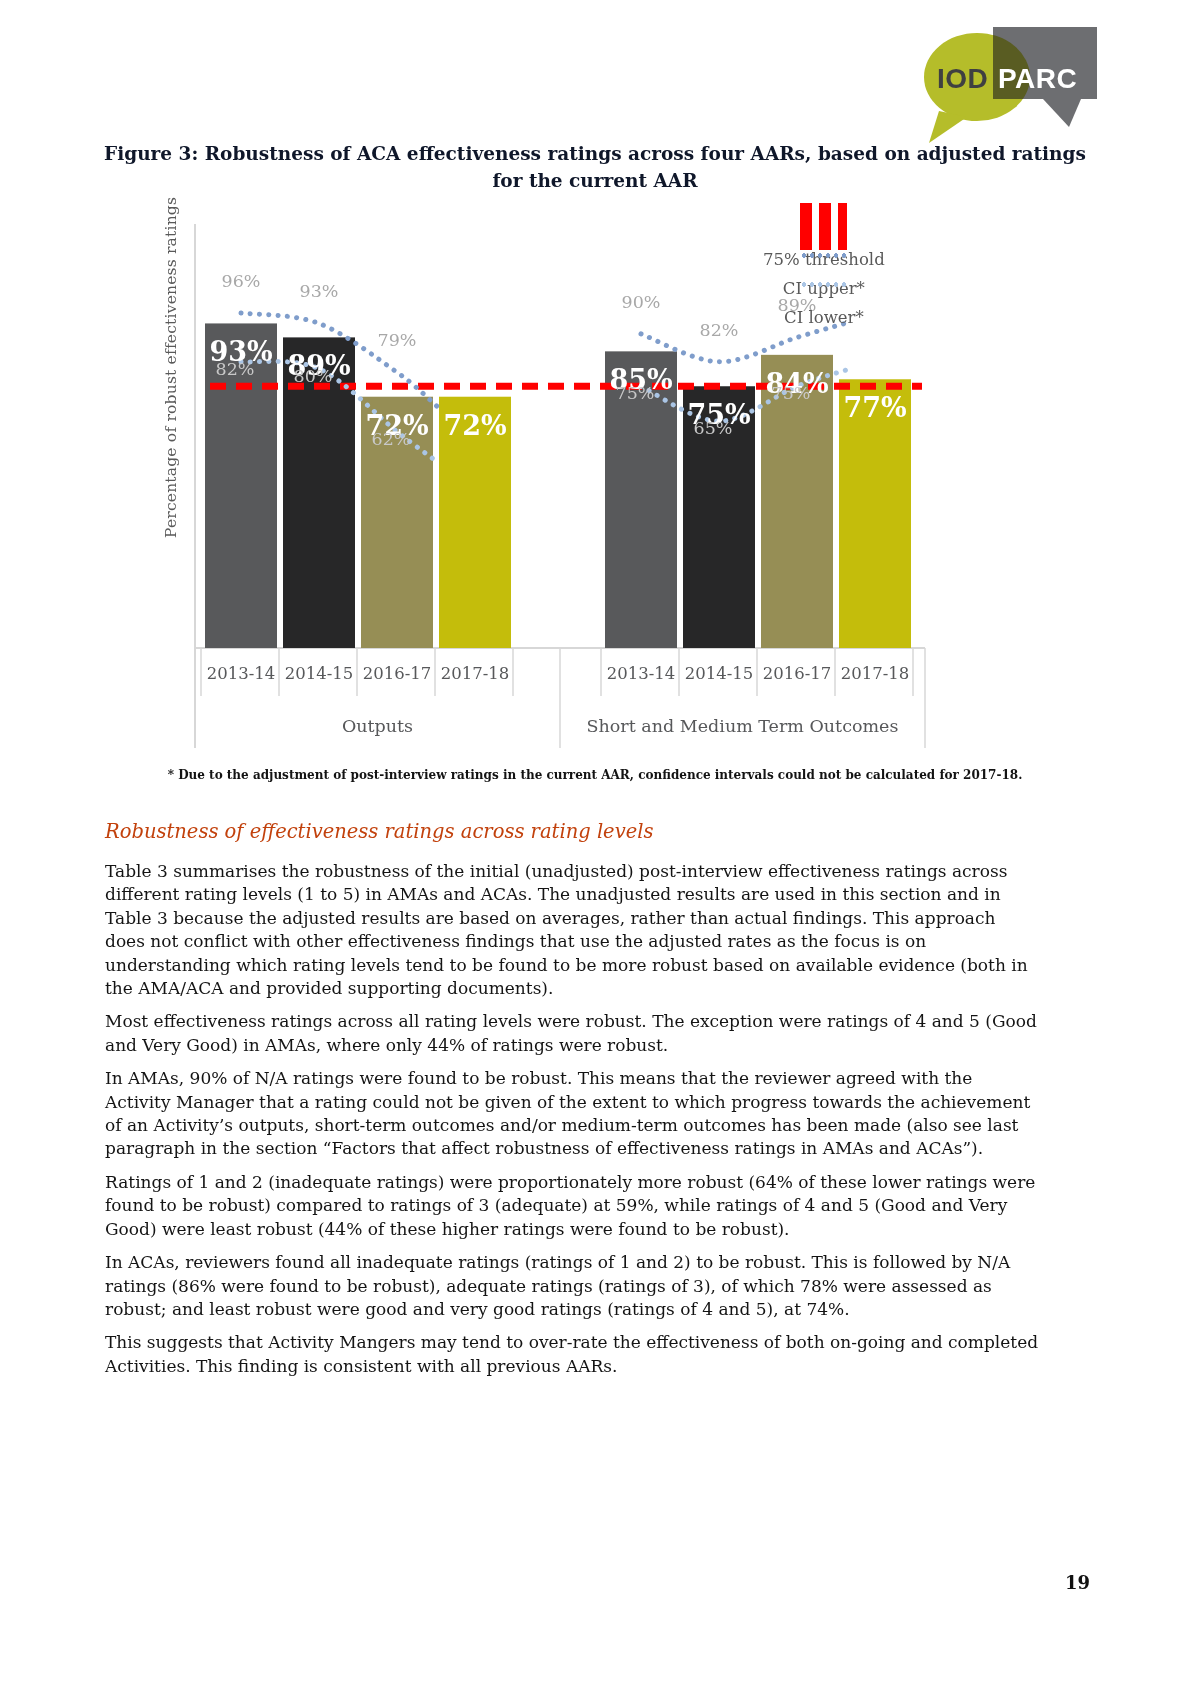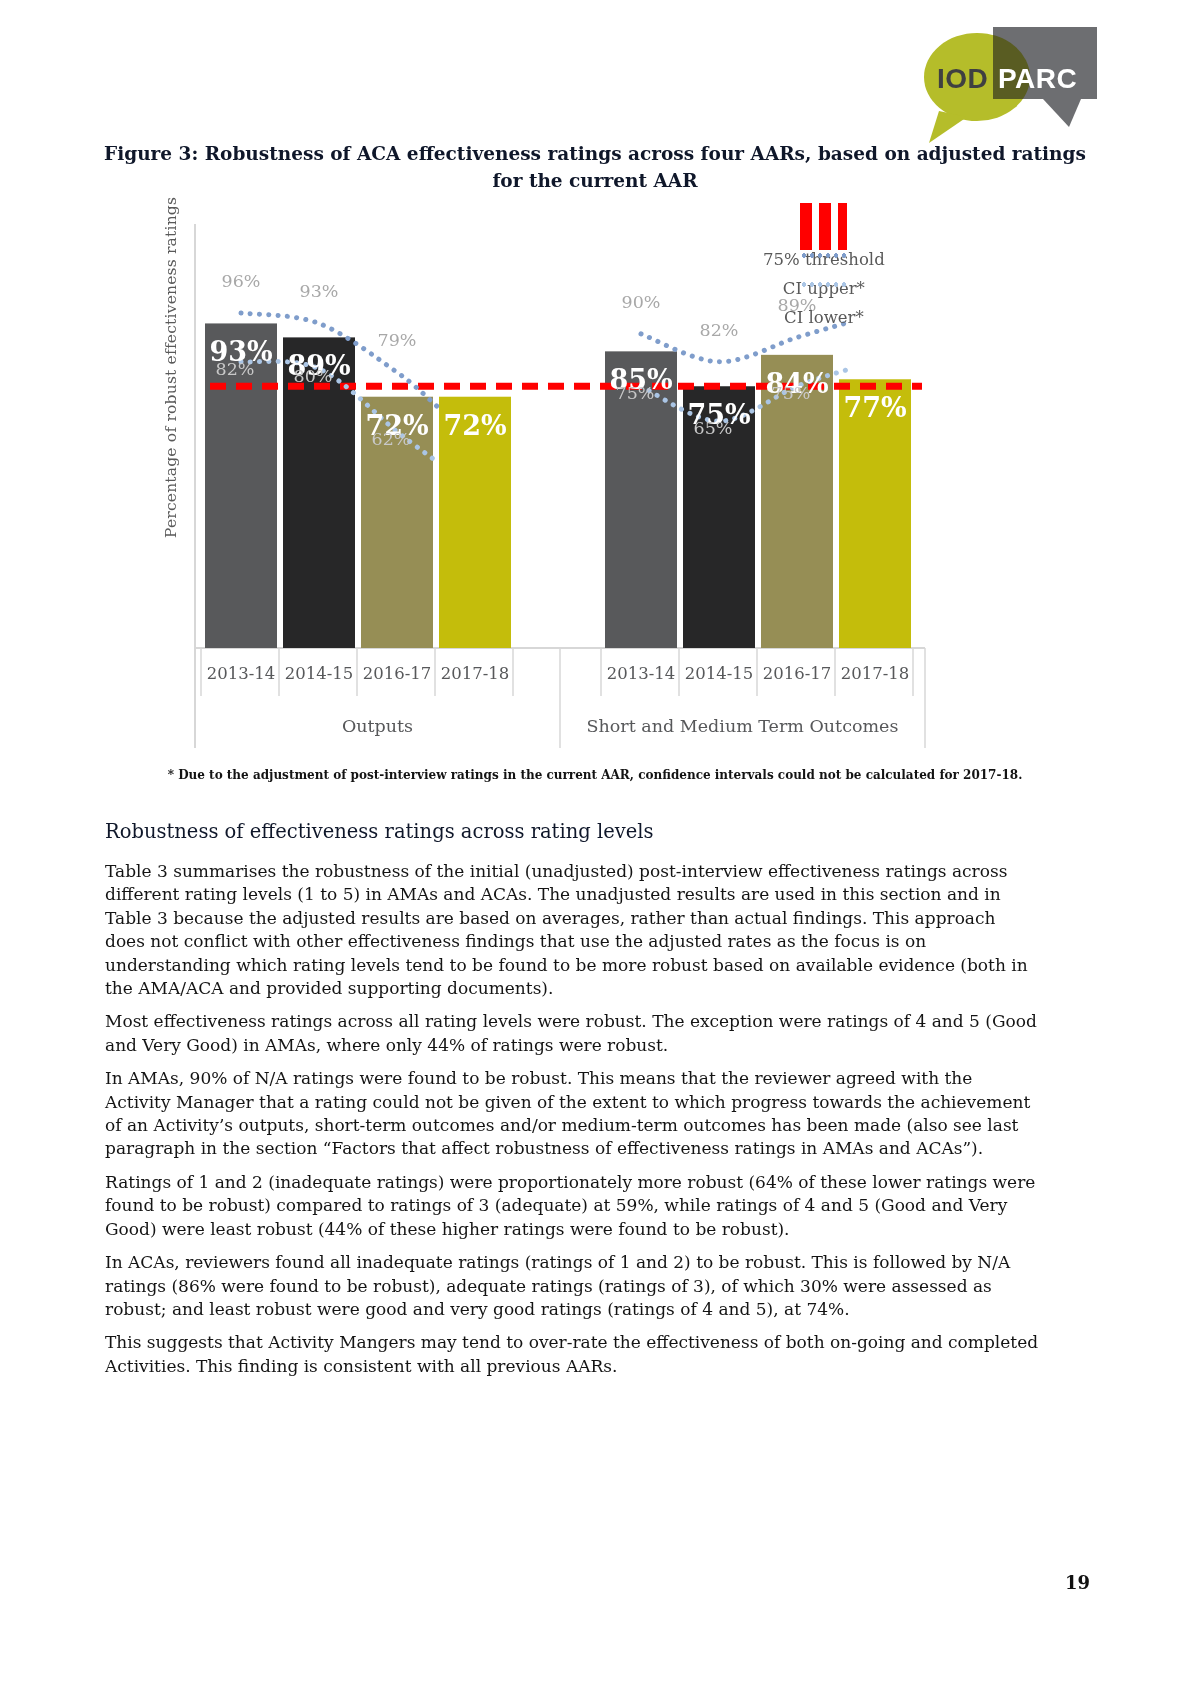--- a/index.html
+++ b/index.html
@@ -28,21 +28,21 @@
   .legend{position:absolute;left:763px;top:203px;}
   .legend-row{display:flex;align-items:center;margin-bottom:7px;height:22px;flex-direction:column;}
   .legend-marker{width:47px;flex:0 0 47px;}
   .legend-label{font-size:16.5px;color:#595959;}
   .footnote{
     position:absolute;left:0;top:768px;width:100%;
     text-align:center;font-weight:bold;font-size:12px;color:#131313;
   }
   .section-heading{
     position:absolute;left:105px;top:820px;width:960px;
-    font-size:19.5px;color:#0f172a;
+    font-style:italic;font-size:19.5px;color:#c2410c;
   }
   .body-text{position:absolute;left:105px;top:856px;width:935px;}
   .body-text p{
     margin:4px 0 10px 0;font-size:17px;line-height:23.4px;color:#141414;
   }
   .page-number{
     position:absolute;right:100px;top:1572px;
     font-size:18px;font-weight:bold;color:#111111;
   }
 </style>
@@ -146,19 +146,19 @@
 
   <div class="footnote">* Due to the adjustment of post-interview ratings in the current AAR, confidence intervals could not be calculated for 2017-18.</div>
 
   <div class="section-heading">Robustness of effectiveness ratings across rating levels</div>
 
   <div class="body-text">
     <p>Table 3 summarises the robustness of the initial (unadjusted) post-interview effectiveness ratings across different rating levels (1 to 5) in AMAs and ACAs. The unadjusted results are used in this section and in Table 3 because the adjusted results are based on averages, rather than actual findings. This approach does not conflict with other effectiveness findings that use the adjusted rates as the focus is on understanding which rating levels tend to be found to be more robust based on available evidence (both in the AMA/ACA and provided supporting documents).</p>
     <p>Most effectiveness ratings across all rating levels were robust. The exception were ratings of 4 and 5 (Good and Very Good) in AMAs, where only 44% of ratings were robust.</p>
     <p>In AMAs, 90% of N/A ratings were found to be robust.  This means that the reviewer agreed with the Activity Manager that a rating could not be given of the extent to which progress towards the achievement of an Activity’s outputs, short-term outcomes and/or medium-term outcomes has been made (also see last paragraph in the section “Factors that affect robustness of effectiveness ratings in AMAs and ACAs”).</p>
     <p>Ratings of 1 and 2 (inadequate ratings) were proportionately more robust (64% of these lower ratings were found to be robust) compared to ratings of 3 (adequate) at 59%, while ratings of 4 and 5 (Good and Very Good) were least robust (44% of these higher ratings were found to be robust).</p>
-    <p>In ACAs, reviewers found all inadequate ratings (ratings of 1 and 2) to be robust. This is followed by N/A ratings (86% were found to be robust), adequate ratings (ratings of 3), of which 30% were assessed as robust; and least robust were good and very good ratings (ratings of 4 and 5), at 74%.</p>
+    <p>In ACAs, reviewers found all inadequate ratings (ratings of 1 and 2) to be robust. This is followed by N/A ratings (86% were found to be robust), adequate ratings (ratings of 3), of which 78% were assessed as robust; and least robust were good and very good ratings (ratings of 4 and 5), at 74%.</p>
     <p>This suggests that Activity Mangers may tend to over-rate the effectiveness of both on-going and completed Activities. This finding is consistent with all previous AARs.</p>
   </div>
 
   <div class="page-number">19</div>
 
 </div>
 
 </body></html>

